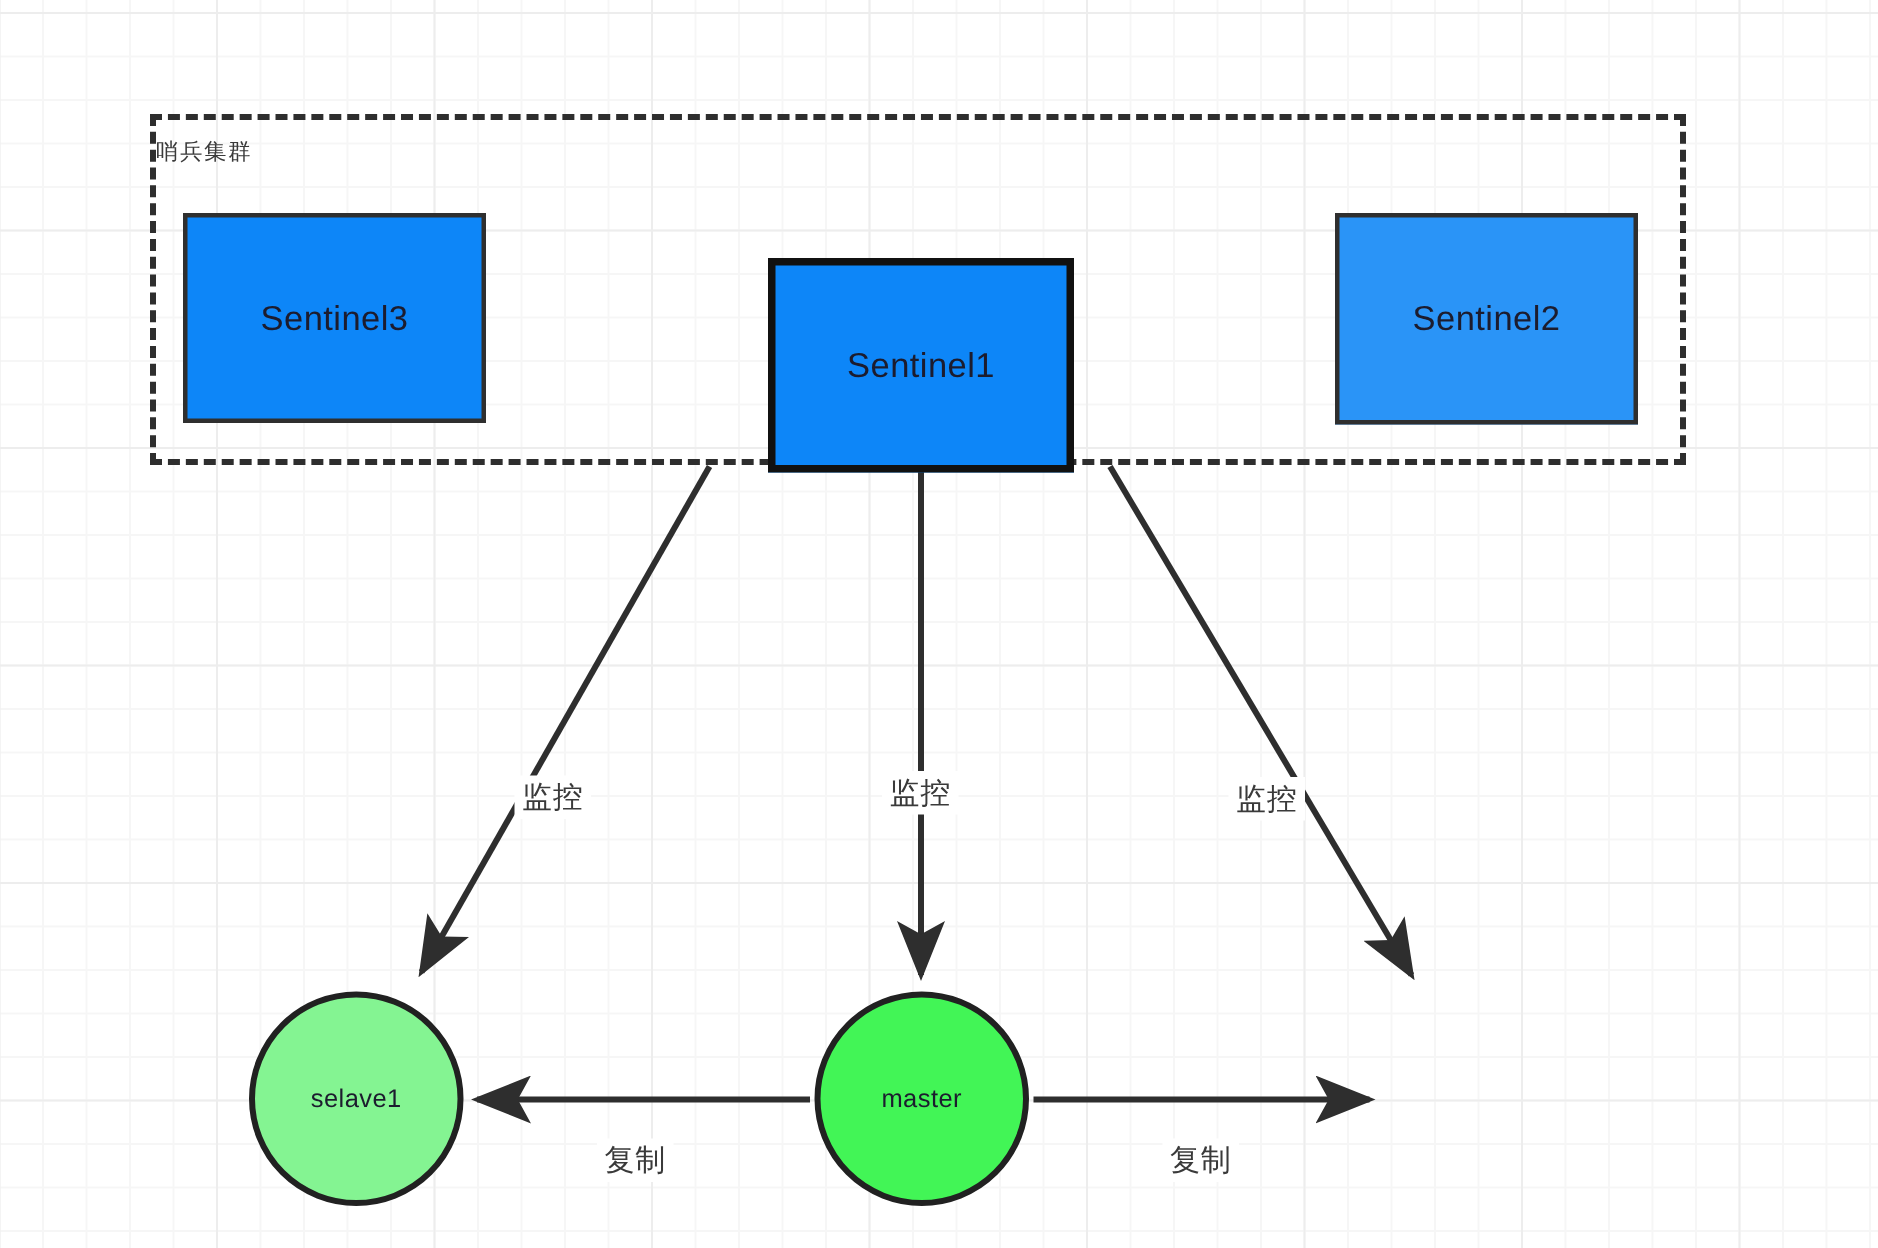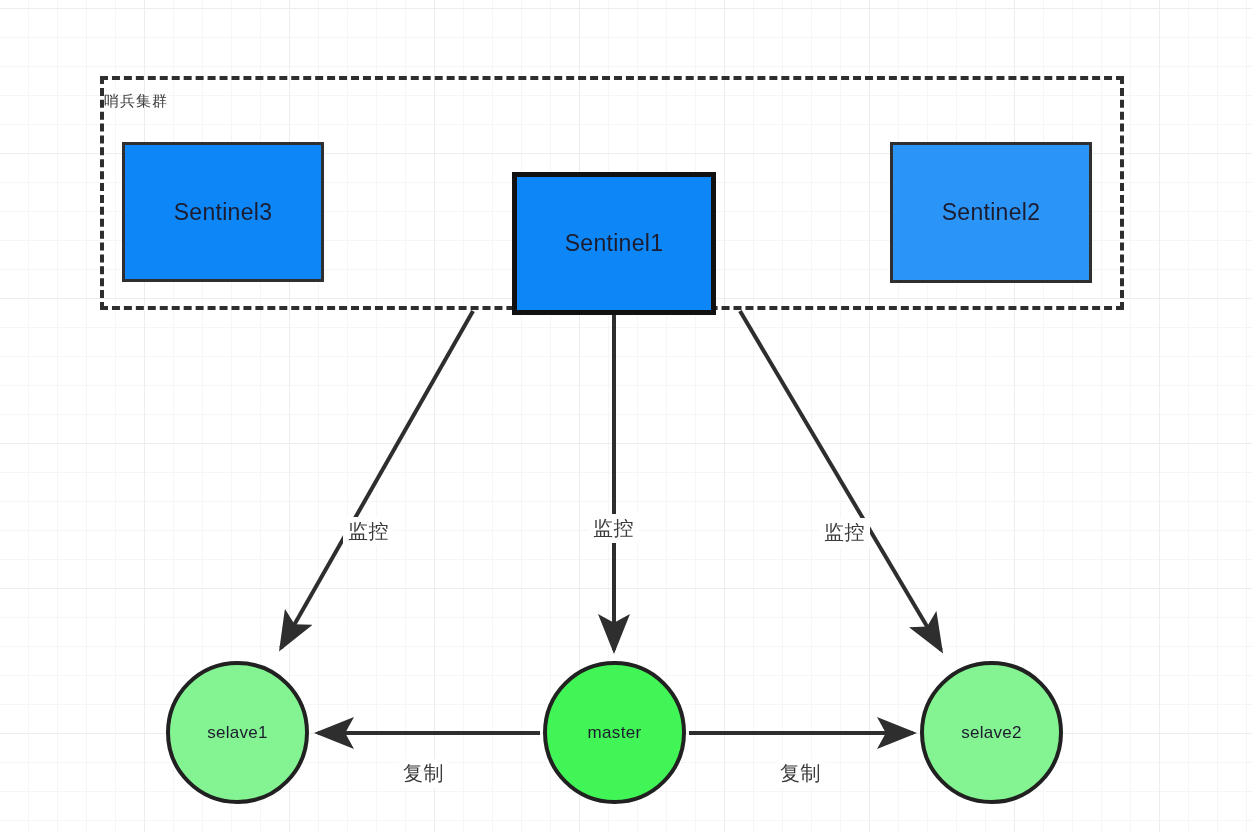--- a/index.html
+++ b/index.html
@@ -187,23 +187,20 @@
   </div>
 
   <div class="redis-node" id="redis-node-slave1">
     <span>selave1</span>
   </div>
 
   <div class="redis-node" id="redis-node-master">
     <span>master</span>
   </div>
 
-  <div class="redis-node" id="redis-node-slave2">
-    <span>selave2</span>
-  </div>
 
   <div class="edge-label" id="edge-label-monitor-left">监控</div>
 
   <div class="edge-label" id="edge-label-monitor-mid">监控</div>
 
   <div class="edge-label" id="edge-label-monitor-right">监控</div>
 
   <div class="edge-label" id="edge-label-replicate-left">复制</div>
 
   <div class="edge-label" id="edge-label-replicate-right">复制</div>

